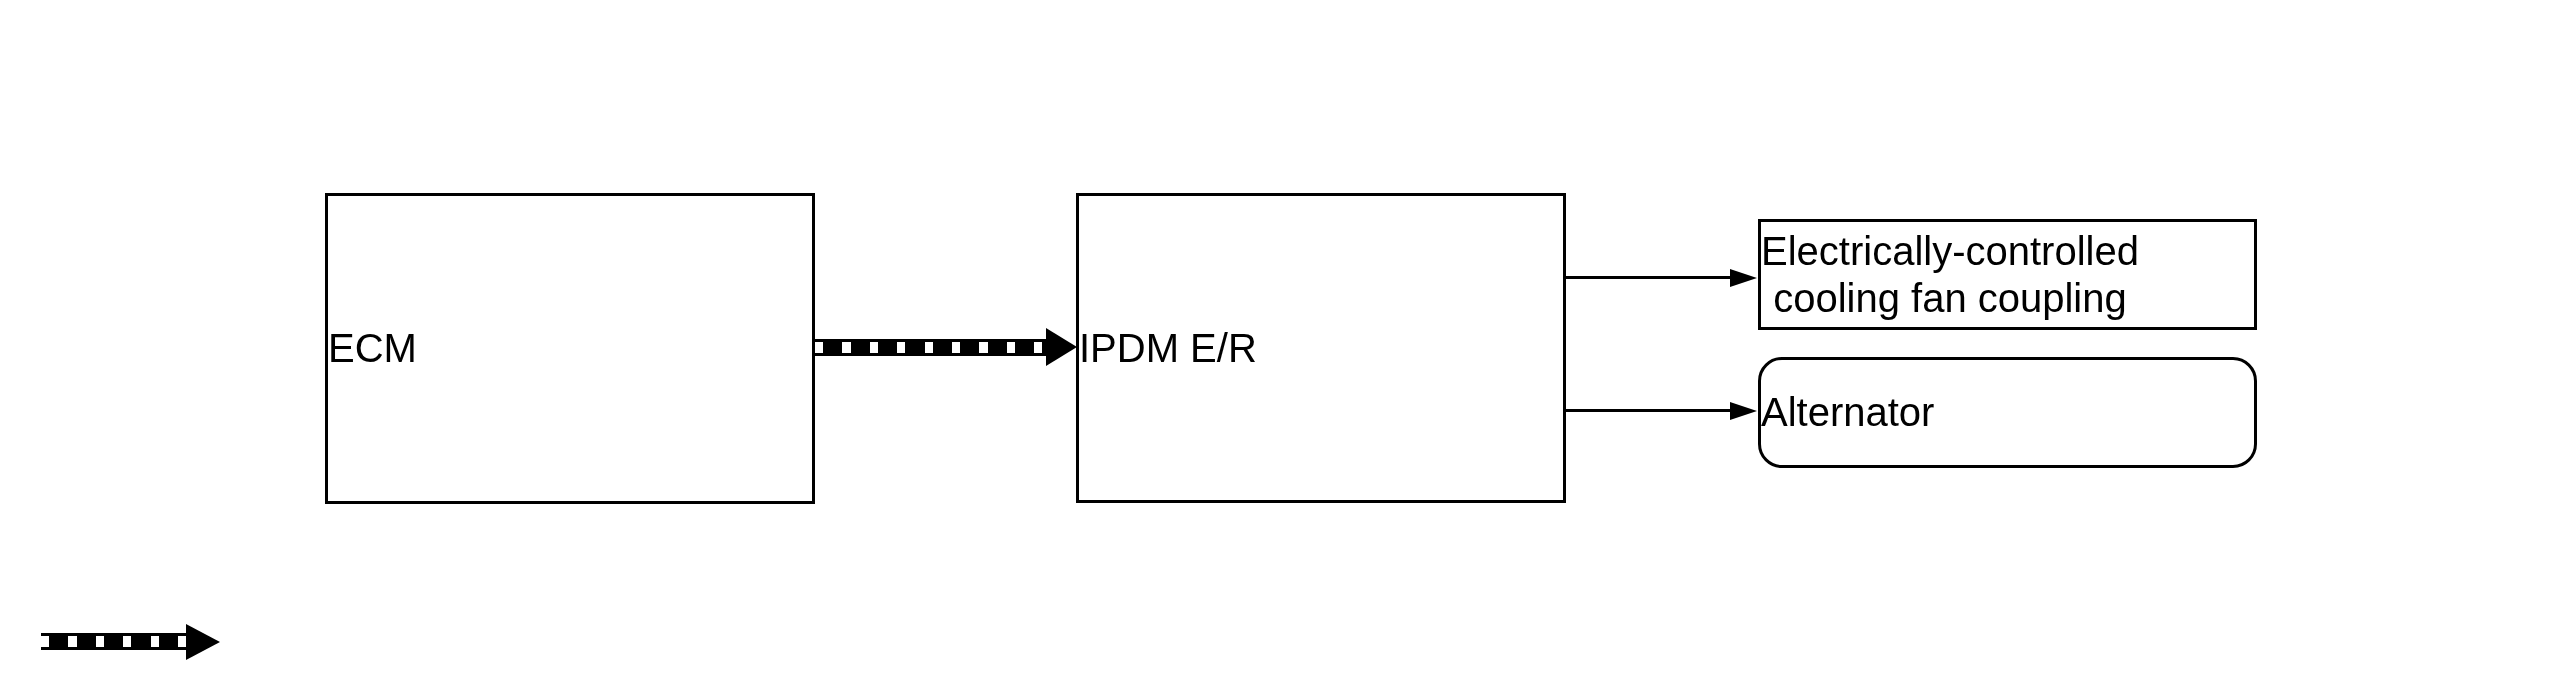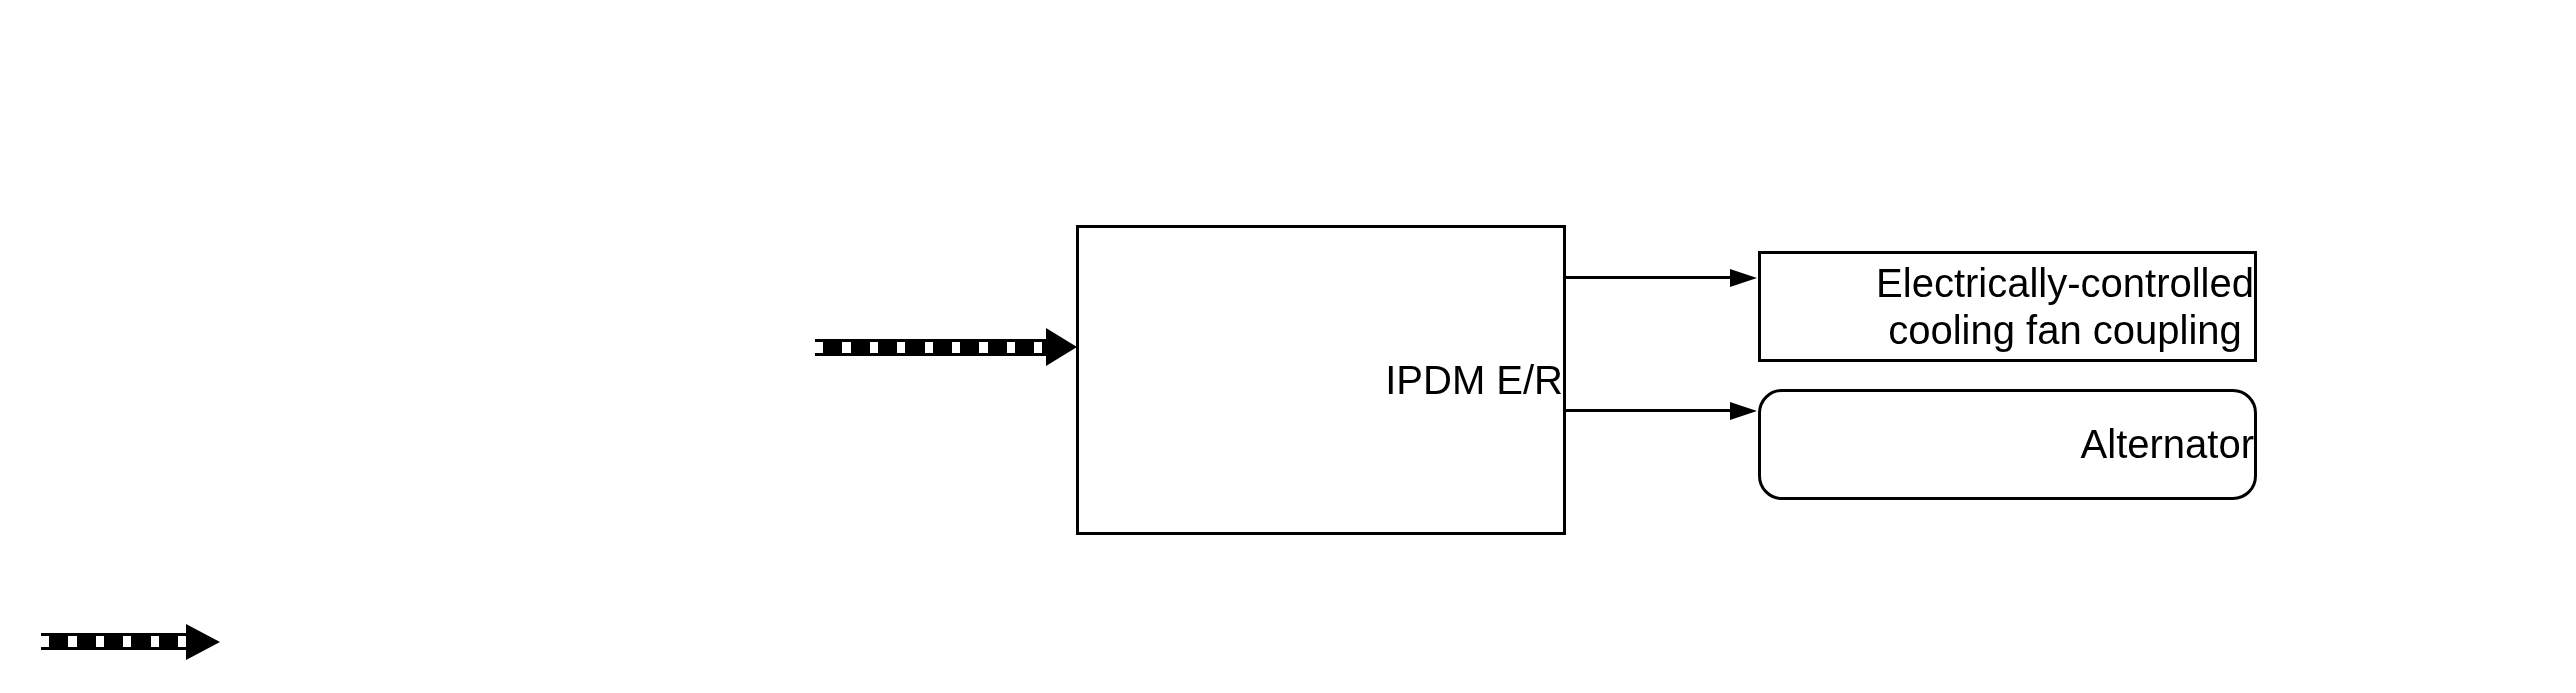--- a/index.html
+++ b/index.html
@@ -16,29 +16,28 @@
     color: #000000;
     overflow: hidden;
   }
   .node {
     position: absolute;
     box-sizing: border-box;
     border: 3.2px solid #000000;
     background: #ffffff;
     display: flex;
     align-items: center;
-    justify-content: flex-end;
+    justify-content: flex-start;
     text-align: center;
     font-size: 40px;
     line-height: 47px;
     white-space: pre-line;
-    margin-top: 32px;
   }
   #ecm-box  { left: 325px;  top: 193px; width: 490px; height: 311px; }
-  #ipdm-box { left: 1076px; top: 193px; width: 490px; height: 310px; padding-left: 12px; }
+  #ipdm-box { left: 1076px; top: 193px; width: 490px; height: 310px; }
   #fan-box  { left: 1758px; top: 219px; width: 499px; height: 111px; }
   #alt-box  { left: 1758px; top: 357px; width: 499px; height: 111px; border-radius: 24px; }
 
   
   .can-band {
     position: absolute;
     box-sizing: border-box;
     border-top: 3.2px solid #000000;
     border-bottom: 3.2px solid #000000;
     background: repeating-linear-gradient(90deg, #ffffff 0 8.3px, #000000 8.3px 27.4px);
@@ -88,20 +87,23 @@
     font-size: 40px;
     line-height: 40px;
     white-space: nowrap;
   }
 </style>
 </head>
 <body>
 
 <div class="canvas">
 
+  <div class="node" id="ecm-box">
+    <span>ECM</span>
+  </div>
 
   <div class="can-band" id="can-band-main"></div>
   <div class="can-head" id="can-head-main"></div>
 
   <div class="node" id="ipdm-box">
     <span>IPDM E/R</span>
   </div>
 
   <div class="thin-line" id="fan-line"></div>
   <div class="thin-head" id="fan-head"></div>

